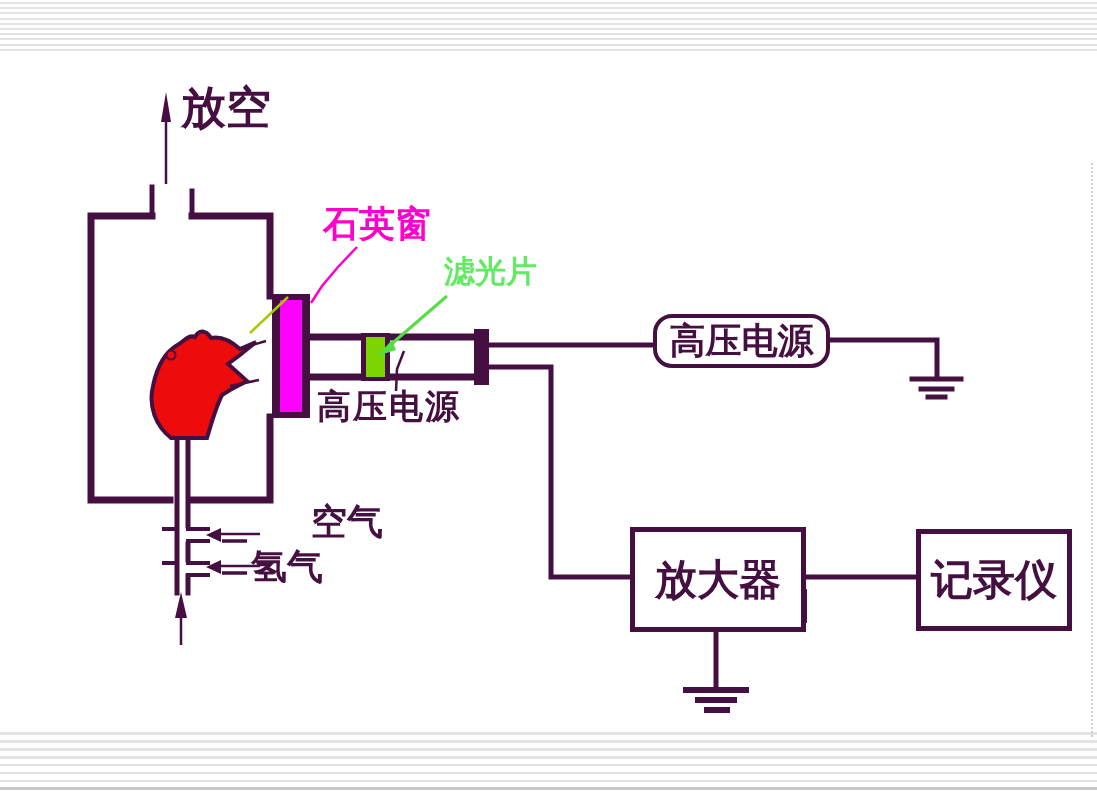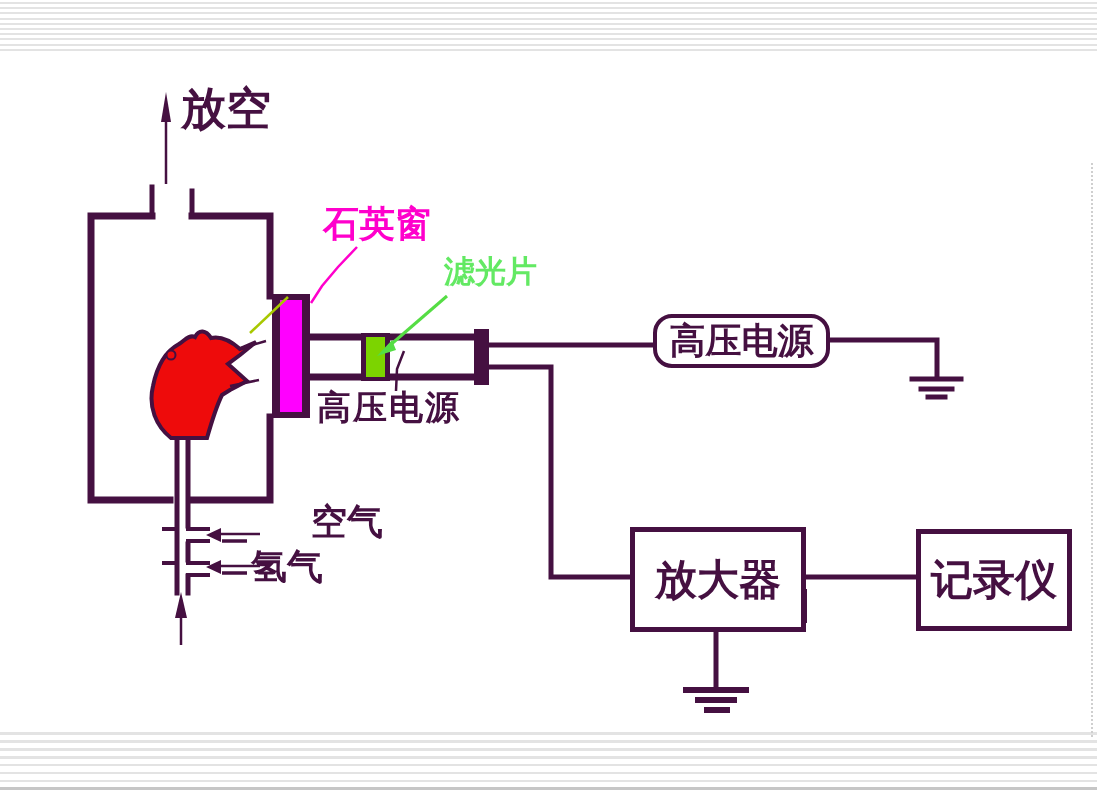--- a/index.html
+++ b/index.html
@@ -1,19 +1,19 @@
 <!DOCTYPE html>
 <html style="--c-background: #FFFFFF; --c-line: #451041; --c-flame: #EE0B0B; --c-window-fill: #FF00FF; --c-window-label: #FF00CC; --c-filter-fill: #7CD400; --c-filter-label: #63E963; --c-filter-leader: #55DD44; --c-stray-leader: #A8C800; --c-guide-line: #E3E3E3; --c-guide-line-dark: #C6C6C6; --c-dotted-border: #CFCFCF;"><head>
 <meta charset="utf-8">
 <style>
   html,body{margin:0;padding:0;background:#fff;}
   .slide{
     position:relative;width:1097px;height:791px;overflow:hidden;
     background:var(--c-background,#fff);
-    font-family:Liberation Sans, sans-serif;
+    font-family:Liberation Serif, serif;
   }
   .guide-lines{position:absolute;left:0;width:1097px;pointer-events:none;}
   .guide-lines.top{
     top:2px;height:51px;
     background:repeating-linear-gradient(to bottom,var(--c-guide-line) 0px,var(--c-guide-line) 2px,transparent 2px,transparent 5.2px);
   }
   .guide-lines.bottom{
     top:732px;height:55px;
     background:repeating-linear-gradient(to bottom,var(--c-guide-line) 0px,var(--c-guide-line) 2.5px,transparent 2.5px,transparent 8px);
   }

